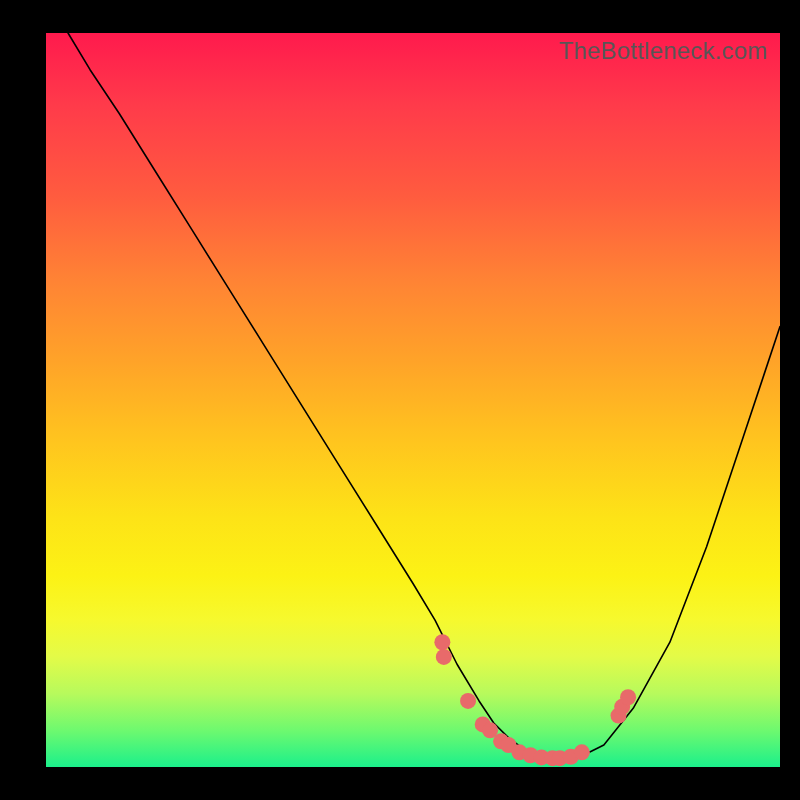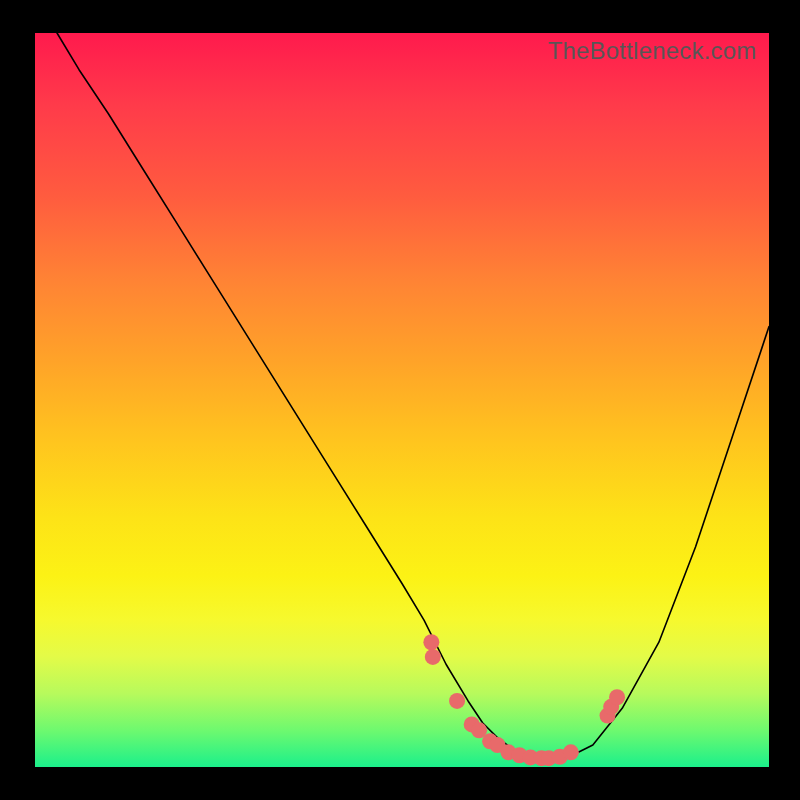--- a/index.html
+++ b/index.html
@@ -6,21 +6,21 @@
   html, body { width: 800px; height: 800px; overflow: hidden; background: #000; }
   .frame {
     position: absolute;
     top: 0; left: 0;
     width: 800px; height: 800px;
     background: #000;
   }
   .plot-area {
     position: absolute;
     top: 33px;
-    left: 35px;
+    left: 46px;
     width: 734px;
     height: 734px;
     
     background: linear-gradient(to bottom,
       #ff1a4d 0%,
       #ff3b4a 10%,
       #ff5b3f 22%,
       #ff8434 34%,
       #ffa428 45%,
       #ffc61e 56%,

